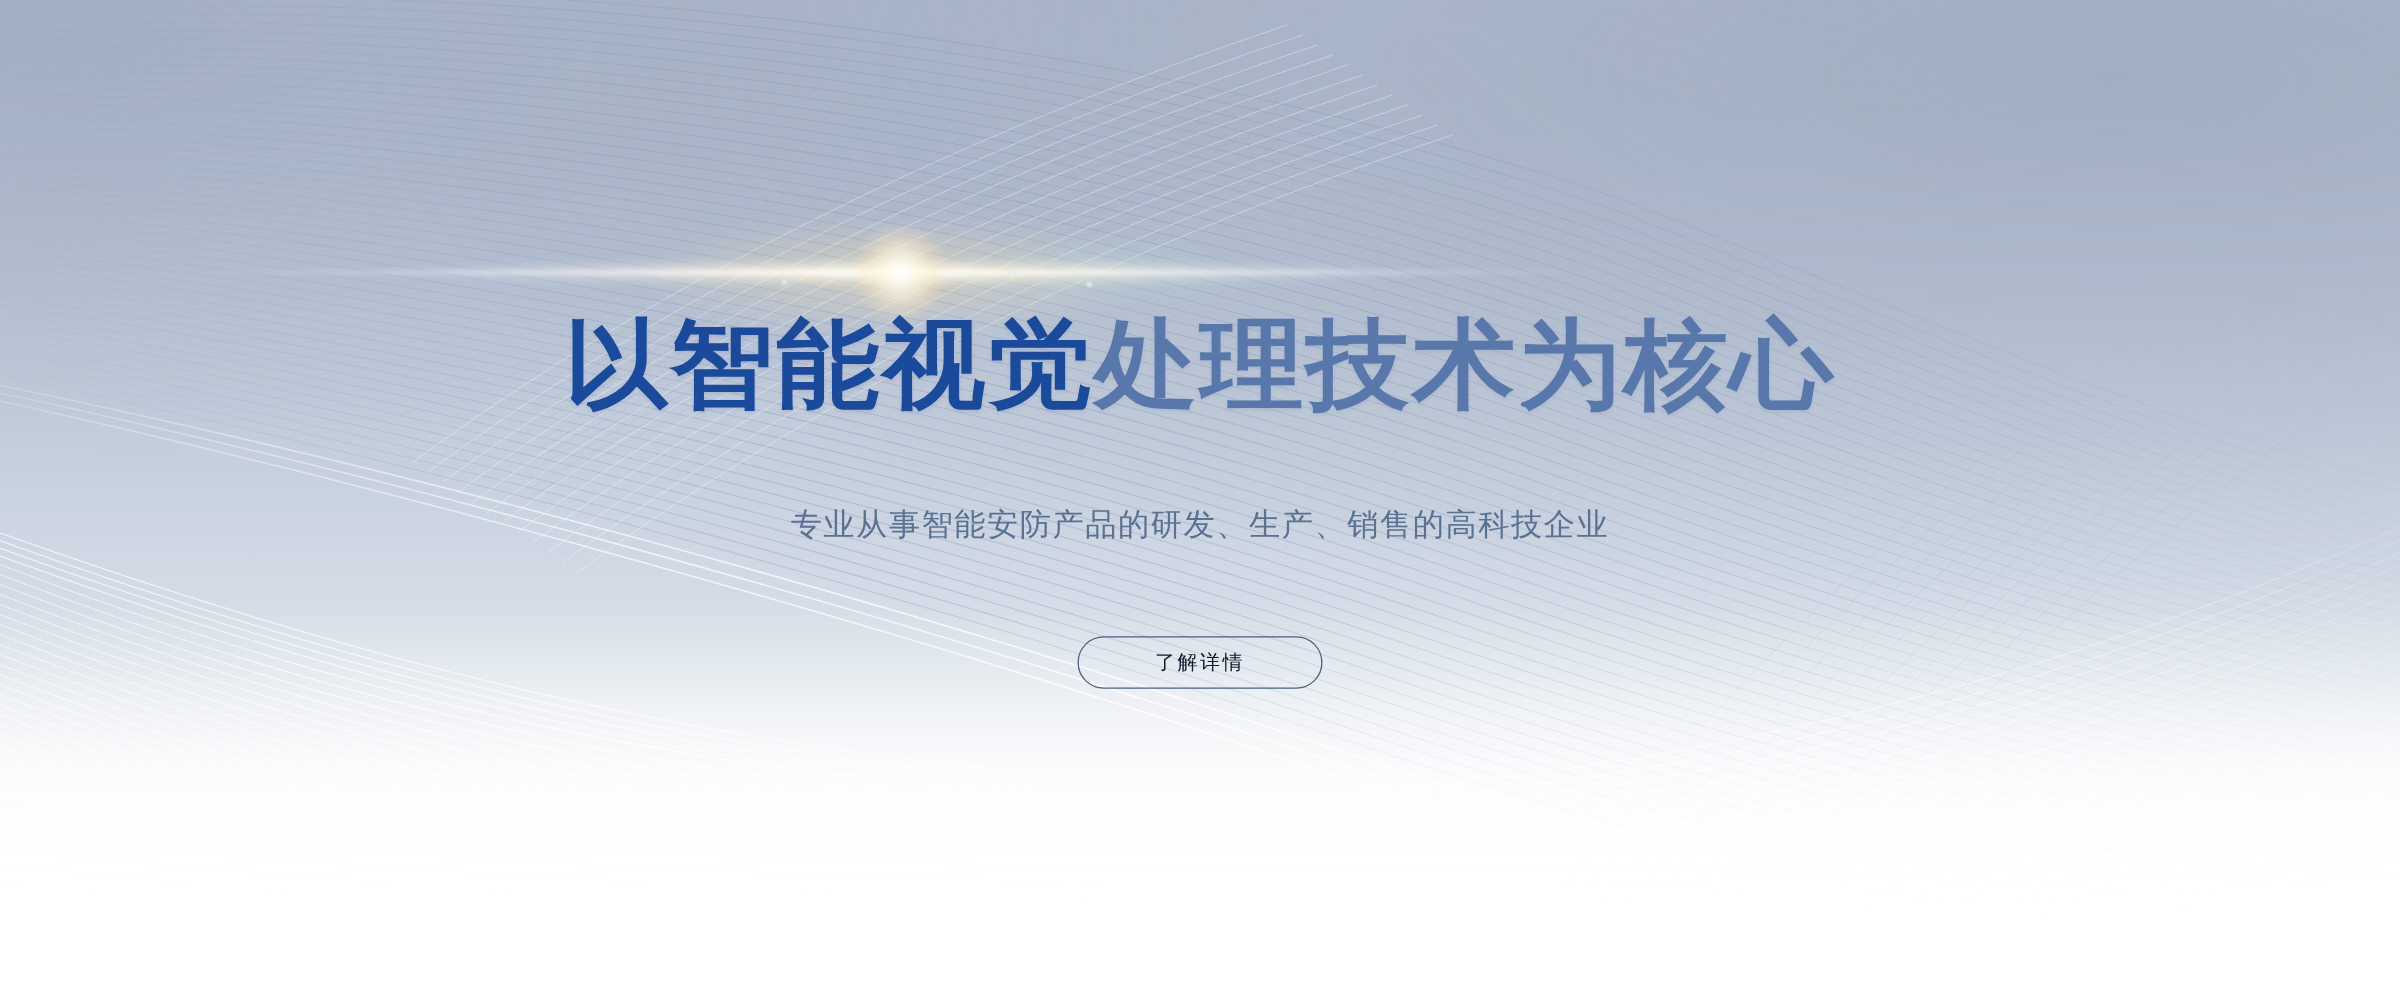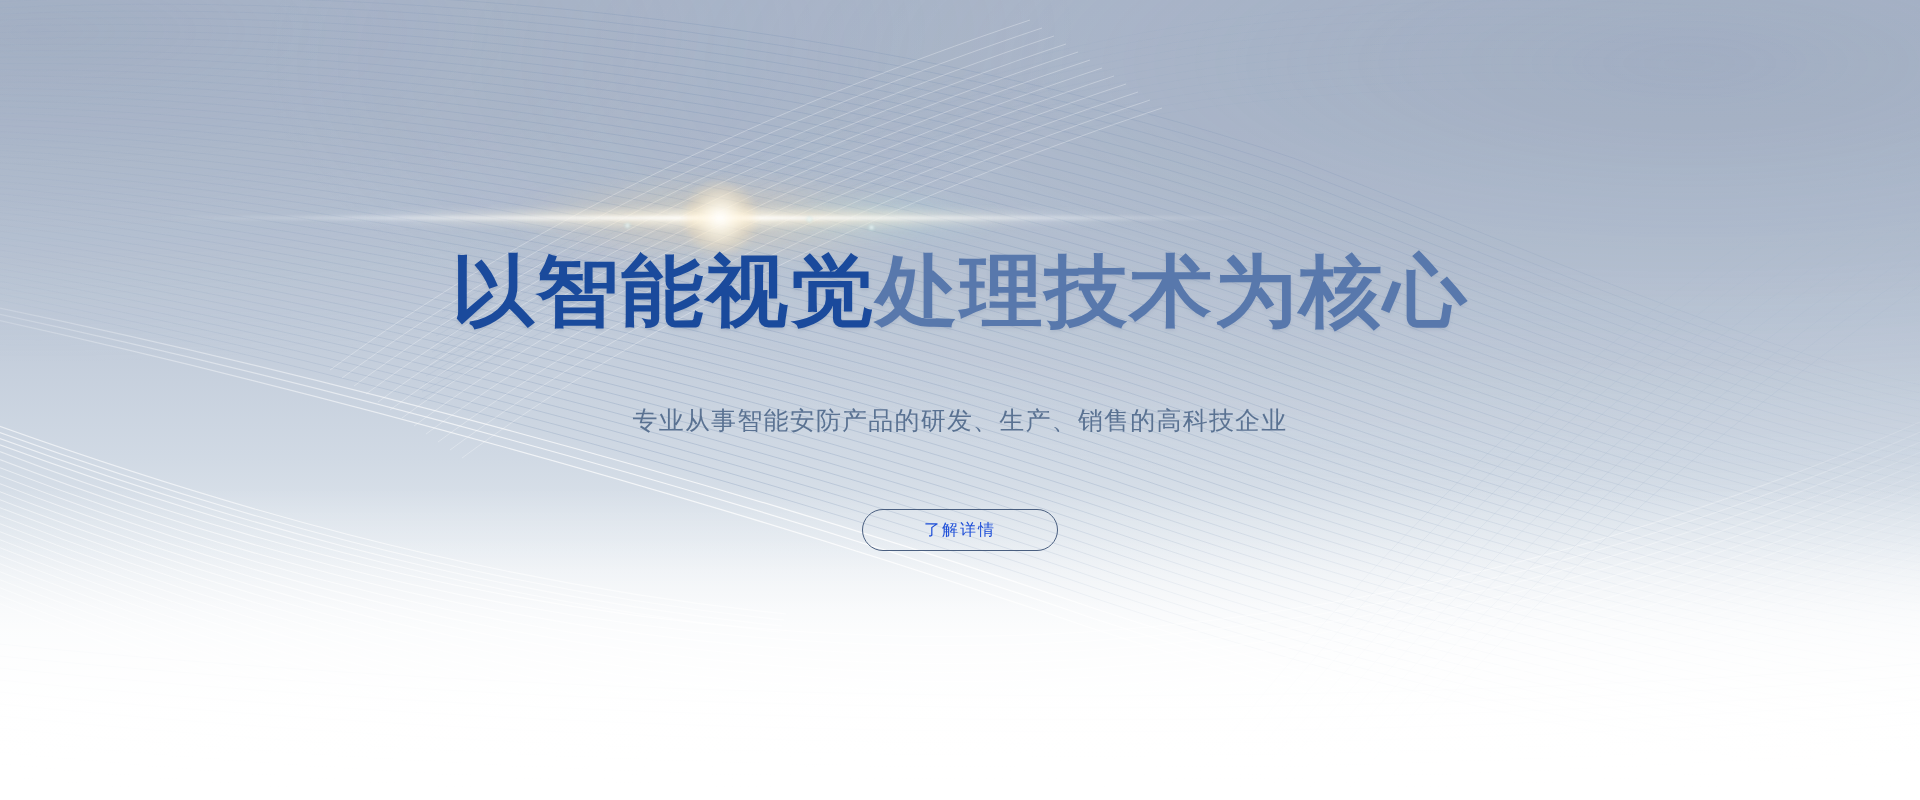--- a/index.html
+++ b/index.html
@@ -193,21 +193,21 @@
   .cta {
     display: inline-flex;
     align-items: center;
     justify-content: center;
     width: 196px;
     height: 42px;
     box-sizing: border-box;
     border: 1.4px solid #4a5f80;
     border-radius: 21px;
     background: transparent;
-    color: #1d4ed8;
+    color: #0f172a;
     font-size: 16px;
     letter-spacing: 2px;
     font-family: "Liberation Sans", "DejaVu Sans", sans-serif;
     cursor: pointer;
     padding: 0;
   }
 </style>
 </head>
 <body>
 

